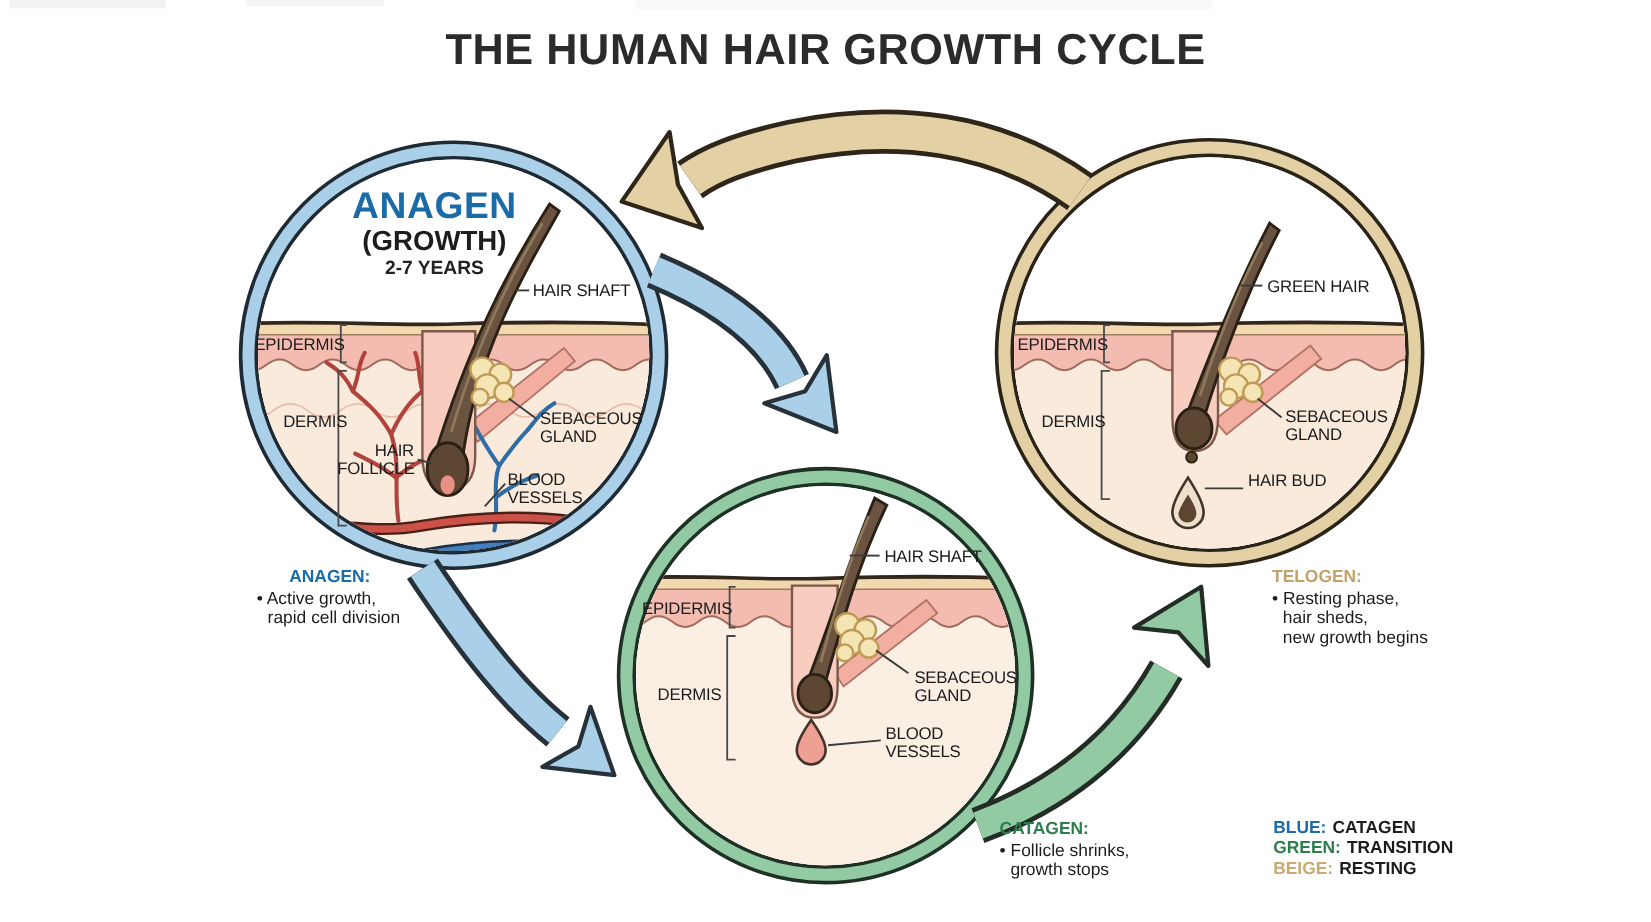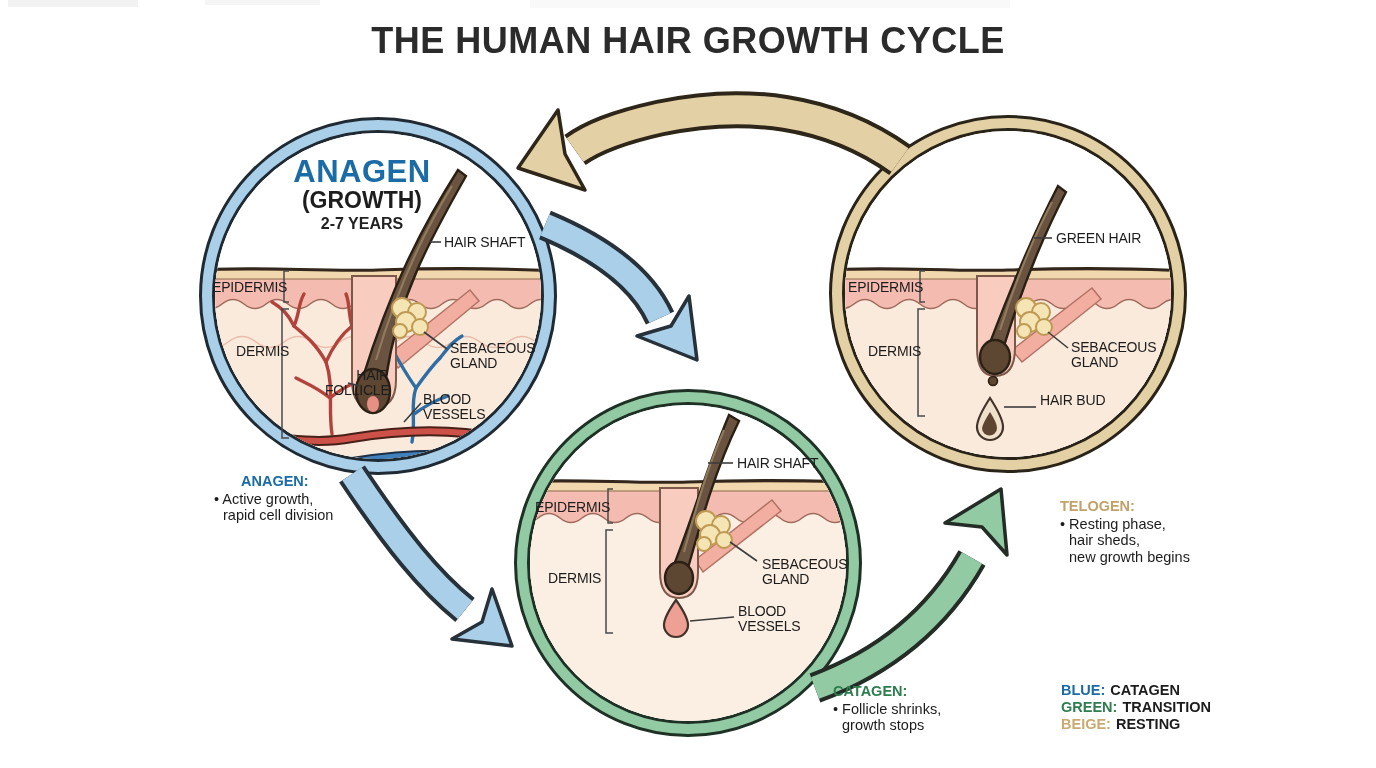--- a/index.html
+++ b/index.html
@@ -8,21 +8,21 @@
   #art{position:absolute;left:0;top:0;}
   .main-title{position:absolute;top:20px;left:0;width:100%;text-align:center;
               font-size:36px;font-weight:bold;letter-spacing:.5px;color:#2b2b2b;}
   .phase-title{position:absolute;text-align:center;}
   .phase-name{font-size:31px;font-weight:bold;letter-spacing:.5px;line-height:1.02;}
   .phase-stage{font-size:23px;font-weight:bold;color:#1d1d1d;line-height:1.12;}
   .phase-duration{font-size:16px;font-weight:bold;color:#222;line-height:1.35;}
   .anagen-name{color:#1b6ba6;} .telogen-name{color:#c3a269;} .catagen-name{color:#2e7d4e;}
   .lbl{position:absolute;font-size:14px;line-height:1.08;letter-spacing:-.2px;color:#1c1c1c;white-space:nowrap;}
   .lbl.wrap{white-space:normal;}
-  .lbl.right{text-align:right;padding-left:44px;}
+  .lbl.right{text-align:right;}
   .caption{position:absolute;font-size:14.5px;line-height:1.12;}
   .cap-title{font-weight:bold;margin-bottom:2px;}
   .cap-title.blue{color:#1b6ba6;margin-left:27px;} .cap-title.green{color:#2e7d4e;} .cap-title.tan{color:#c3a269;}
   .cap-line.indent{padding-left:9px;}
   .legend{position:absolute;font-size:14.5px;line-height:1.16;font-weight:bold;}
   .legend-row{white-space:nowrap;}
   .lg-key.blue{color:#1b6ba6;} .lg-key.green{color:#2e7d4e;} .lg-key.beige{color:#c9ab72;}
   .lg-val{color:#1c1c1c;margin-left:5px;}
 </style>
 </head>
@@ -245,21 +245,21 @@
   <div class="lbl" style="left:548px;top:571px;">DERMIS</div>
   <div class="lbl wrap" style="left:762px;top:557px;width:90px;">SEBACEOUS GLAND</div>
   <div class="lbl wrap" style="left:738px;top:604px;width:66px;">BLOOD VESSELS</div>
 
   <div class="caption" style="left:214px;top:473px;width:170px;">
     <div class="cap-title blue">ANAGEN:</div>
     <div class="cap-line">• Active growth,</div>
     <div class="cap-line indent">rapid cell division</div>
   </div>
 
-  <div class="caption" style="left:1060px;top:473px;width:170px;margin-top:25px;">
+  <div class="caption" style="left:1060px;top:473px;width:170px;">
     <div class="cap-title tan">TELOGEN:</div>
     <div class="cap-line">• Resting phase,</div>
     <div class="cap-line indent">hair sheds,</div>
     <div class="cap-line indent">new growth begins</div>
   </div>
 
   <div class="caption" style="left:833px;top:683px;width:160px;">
     <div class="cap-title green">CATAGEN:</div>
     <div class="cap-line">• Follicle shrinks,</div>
     <div class="cap-line indent">growth stops</div>

